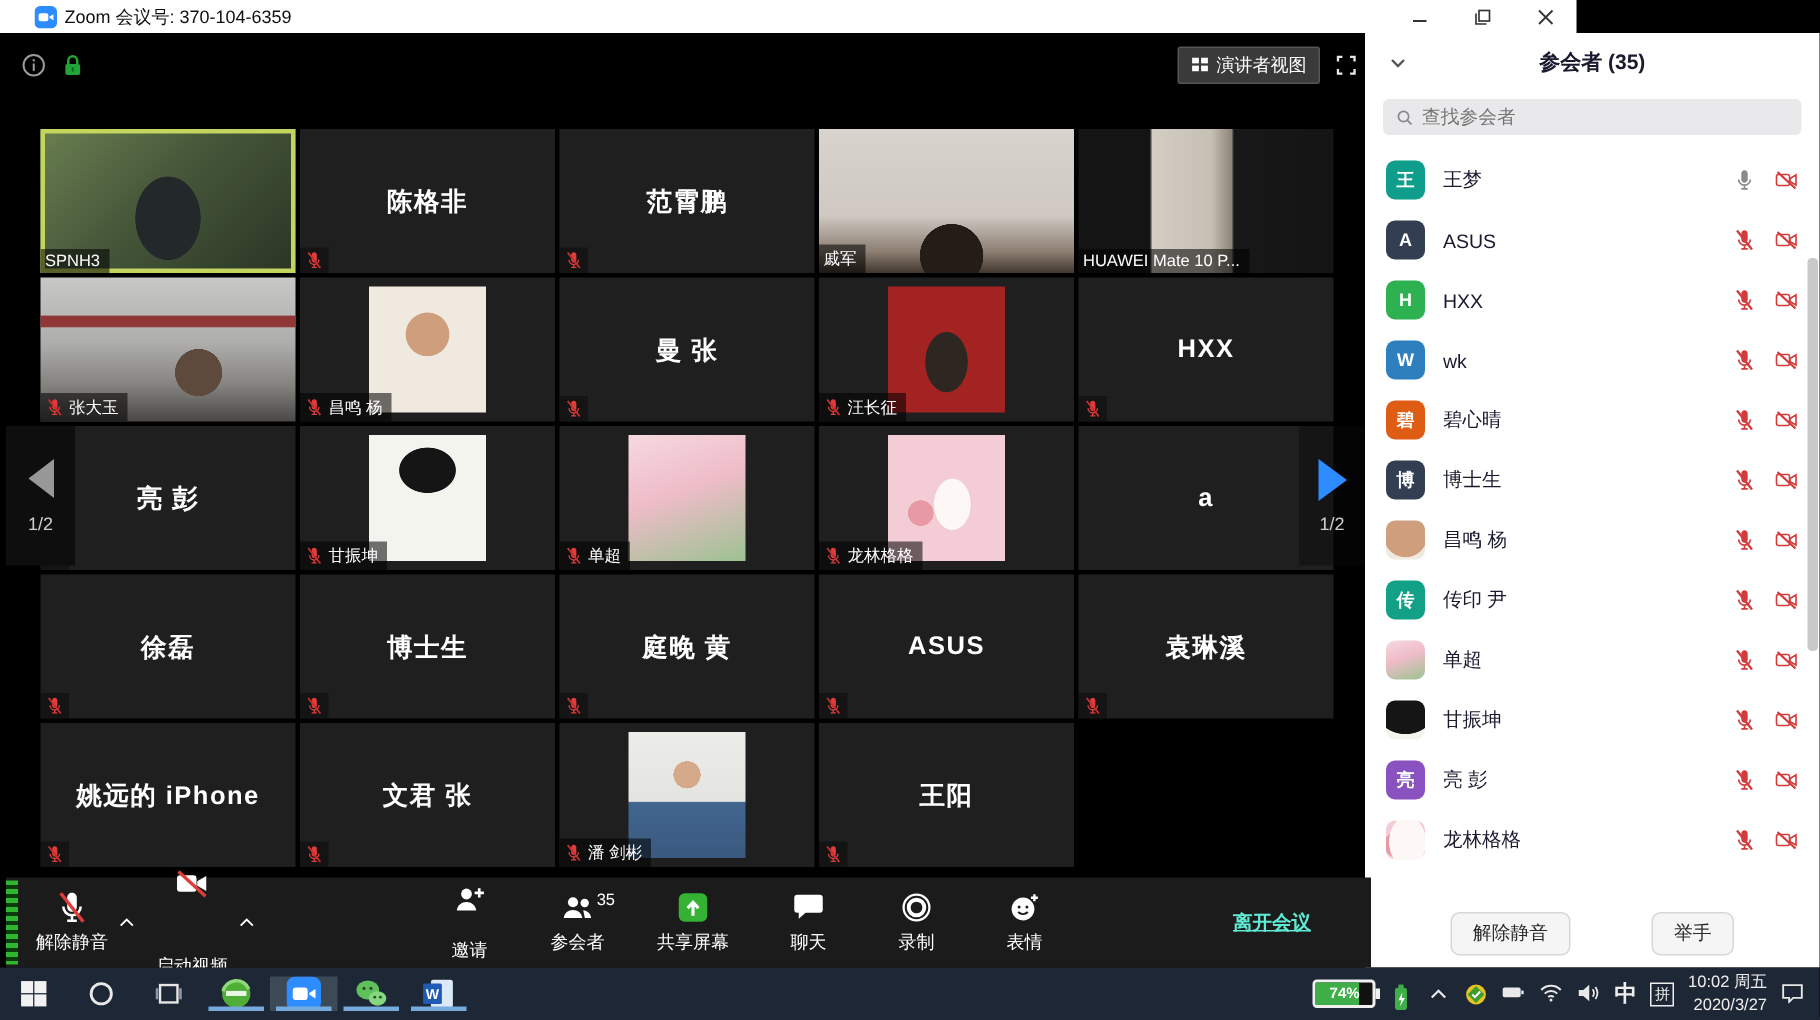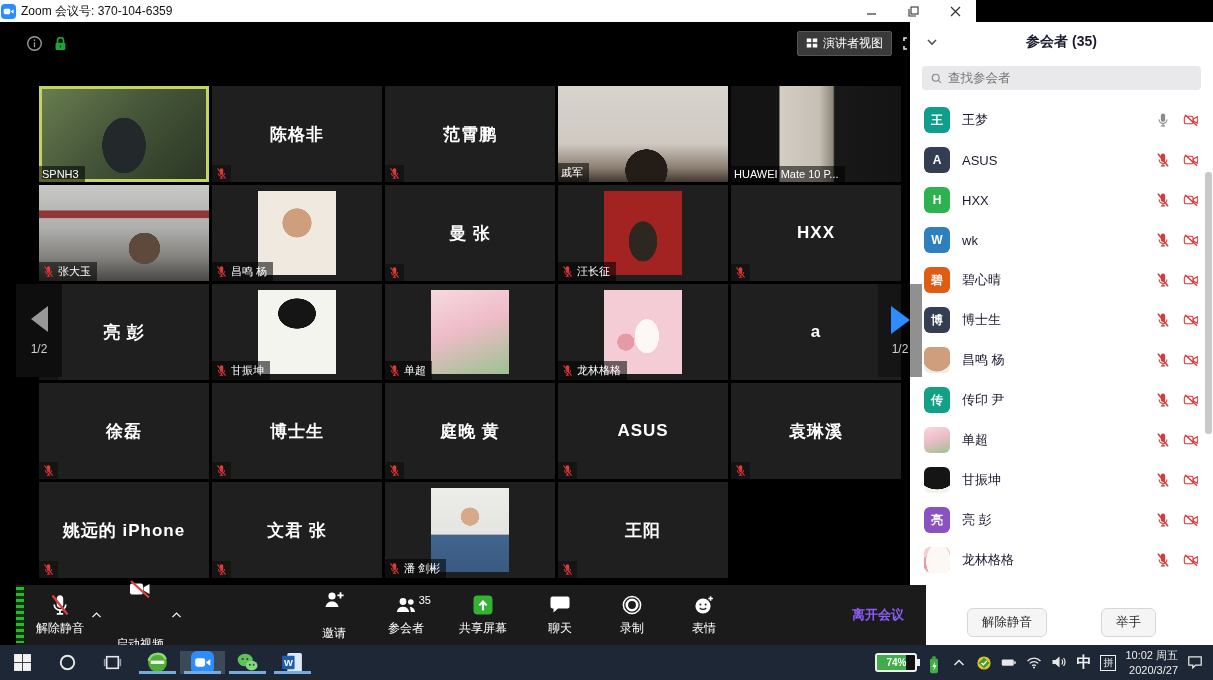--- a/index.html
+++ b/index.html
@@ -1,29 +1,29 @@
 <!DOCTYPE html>
 <html><head>
 <meta charset="utf-8">
 <style>
   * { box-sizing: border-box; margin: 0; padding: 0; }
   html,body { width:1213px; height:680px; overflow:hidden; background:#000;
     font-family:"Liberation Sans","DejaVu Sans",sans-serif; }
   .flex1 { flex:1; }
 
   
-  .titlebar { position:absolute; top:0; left:0; width:976px; height:22px; background:#fff;
-    display:flex; align-items:center; padding-left:1px; z-index:30; }
+  .titlebar { position:absolute; top:0; left:0; width:1051px; height:22px; background:#fff;
+    display:flex; align-items:center; padding-left:23px; z-index:30; }
   .zlogo { width:15px; height:15px; margin-right:5px; flex:0 0 auto; }
   .wtitle { font-size:12px; color:#111; }
   .wctrls { margin-left:auto; display:flex; height:22px; }
   .wbtn { width:42px; height:22px; display:flex; align-items:center; justify-content:center; }
 
   
-  .stage { position:absolute; top:22px; left:16px; width:910px; height:623px; background:#000; }
+  .stage { position:absolute; top:22px; left:4px; width:910px; height:623px; background:#000; }
   .stage-top { position:absolute; top:8px; left:10px; right:8px; height:26px;
     display:flex; align-items:center; gap:9px; }
   .ic16 { width:17px; height:17px; display:inline-block; }
   .viewbtn { background:#3a3a3a; border:1px solid #555; color:#fff; font-size:12px;
     display:flex; align-items:center; gap:5px; padding:3px 8px; border-radius:2px;
     font-family:inherit; }
   .viewbtn svg { width:12px; height:12px; }
 
   
   .vgrid { position:absolute; left:23px; top:64px; width:862px; height:492px;
@@ -80,22 +80,22 @@
     background:repeating-linear-gradient(180deg,#2fb52f 0 3px,#0b3a0b 3px 6px); }
   .tb-group { display:flex; align-items:center; }
   .tbtn { display:flex; flex-direction:column; align-items:center; justify-content:center;
     min-width:58px; padding:0 10px; height:60px; color:#fff; position:relative; }
   .tbtn .ticon { width:24px; height:24px; }
   .tbtn .tlabel { font-size:12px; margin-top:3px; white-space:nowrap; }
   .tbtn .tbadge { position:absolute; top:9px; right:4px; font-size:11px; color:#fff; }
   .caretbtn { width:20px; height:60px; display:flex; align-items:center; justify-content:center;
     margin-left:-8px; }
   .caretbtn svg { width:13px; height:13px; }
-  .leave { background:none; border:none; color:#8b5cf6; font-size:13px; font-weight:600;
-    margin-right:22px; font-family:inherit; }
+  .leave { background:none; border:none; color:#5eead4; font-size:13px; font-weight:600;
+    margin-right:40px; font-family:inherit;text-decoration:underline; }
 
   
   .sidebar { position:absolute; top:22px; left:910px; width:303px; height:623px; background:#fff; }
   .sb-header { position:relative; height:40px; display:flex; align-items:center; justify-content:center; }
   .sb-title { font-size:14px; font-weight:700; color:#1a1a2e; }
   .sb-collapse { position:absolute; left:14px; top:12px; width:16px; height:16px; }
   .sb-search { margin:4px 12px 8px; height:24px; background:#e9e9eb; border-radius:4px;
     display:flex; align-items:center; padding:0 8px; gap:5px; }
   .sb-search svg { width:13px; height:13px; flex:0 0 auto; }
   .sb-search input { border:none; background:none; outline:none; font-size:12.5px; color:#333;

